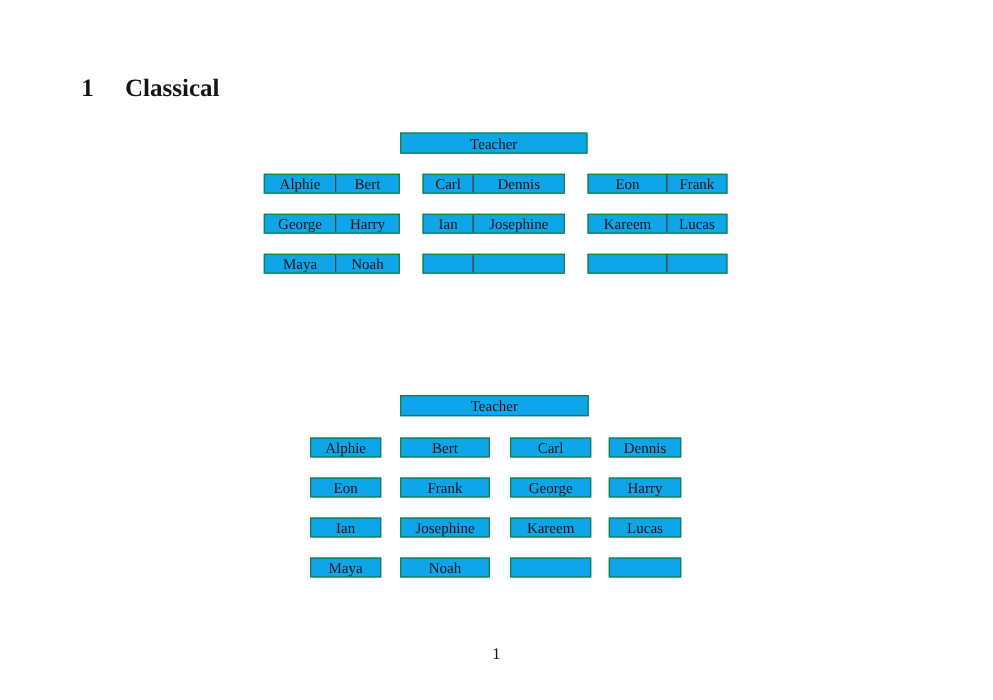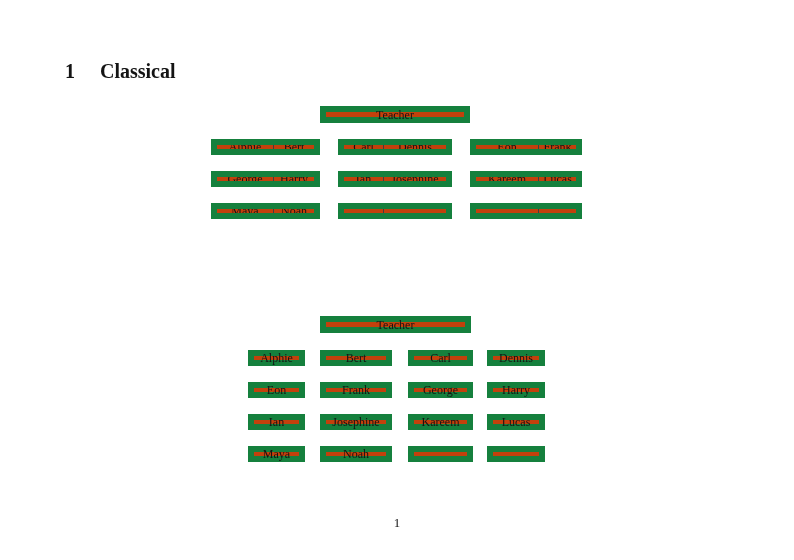--- a/index.html
+++ b/index.html
@@ -18,22 +18,22 @@
     font-size:20px;
     font-weight:bold;
     color:#141414;
     white-space:nowrap;
   }
   .heading-num { display:inline-block; min-width:35px; }
   .diagram { position:absolute; left:0; top:0; width:100%; height:100%; }
   .box {
     position:absolute;
     box-sizing:border-box;
-    border:6px solid #15803d;
-    background:#c2410c;
+    border:1px solid #15803d;
+    background:#0ea5e9;
     display:flex;
     align-items:center;
     justify-content:center;
     font-size:12px;
     line-height:1;
     color:#141414;
   }
   .desk-pair { justify-content:flex-start; }
   .seat {
     height:100%;

